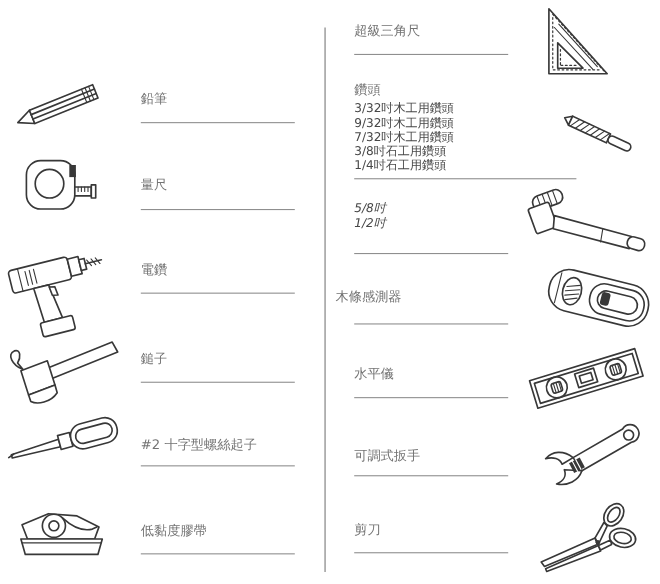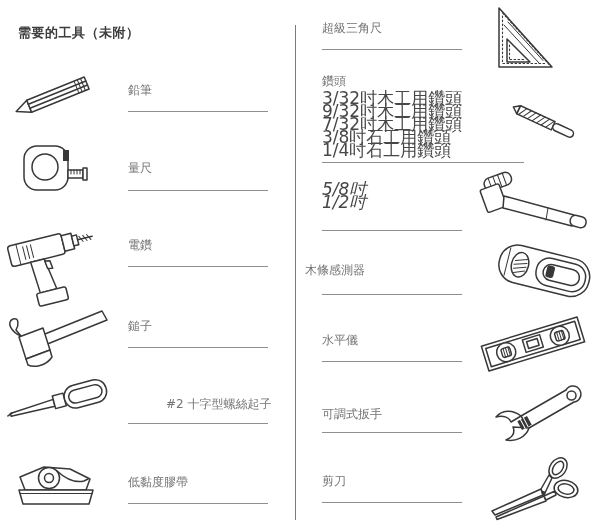--- a/index.html
+++ b/index.html
@@ -4,38 +4,37 @@
 <style>
   html,body { margin:0; padding:0; background:#ffffff; }
   .page {
     position:relative; width:600px; height:531px; background:#ffffff;
     font-family:"DejaVu Sans","Liberation Sans",sans-serif; overflow:hidden;
     color:#454545;
   }
   .title { position:absolute; left:18px; top:24px; font-size:13px; font-weight:bold; color:#3d3d3d; letter-spacing:.5px; white-space:nowrap; }
   .vdivider { position:absolute; left:295px; top:25px; width:1px; height:495px; background:#7a7a7a; }
   .label { position:absolute; font-size:12px; color:#737373; white-space:nowrap; }
-  .subwrap { position:absolute; font-size:17px; line-height:13px; color:#474747; white-space:nowrap; }
+  .subwrap { position:absolute; font-size:11px; line-height:13px; color:#474747; white-space:nowrap; }
   .rule { position:absolute; width:140px; height:1px; background:#8f8f8f; }
   .rule.long { width:202px; }
   .icon { position:absolute; }
   .icon svg { display:block; overflow:visible; }
   .icon svg * { stroke:#383838; stroke-width:1.5; fill:none; stroke-linecap:round; stroke-linejoin:round; }
   .icon svg .solid { fill:#383838; stroke:none; }
   .icon svg .paper { fill:#ffffff; }
   .icon svg .dash { stroke-dasharray:1.6 2.4; stroke-width:1.1; }
   .icon svg .thin { stroke-width:1; }
   .icon svg .whitehatch { stroke:#ffffff; stroke-width:1; }
 </style>
 </head>
 <body>
 
 <div class="page">
 
-  <div class="title">需要的工具（未附）</div>
   <div class="vdivider"></div>
 
   <div class="icon" style="left:10px; top:68px;">
     <svg width="94" height="54" viewBox="0 0 94 54">
       <g transform="rotate(-22 47 27)">
         <polygon class="paper" points="3,27 17,20.5 17,33.5"></polygon>
         <rect class="paper" x="17" y="20.5" width="62" height="13"></rect>
         <line x1="17" y1="24.8" x2="79" y2="24.8"></line>
         <line x1="17" y1="29.2" x2="79" y2="29.2"></line>
         <line class="thin" x1="68" y1="20.5" x2="68" y2="33.5"></line>
@@ -101,21 +100,21 @@
     <svg width="106" height="56" viewBox="0 0 106 56">
       <g transform="rotate(-15 53 28)">
         <polygon class="paper" points="5,27 50,24.5 50,31.5 5,30"></polygon>
         <line x1="2" y1="28.8" x2="7" y2="27"></line>
         <rect class="paper" x="50" y="21" width="11" height="13"></rect>
         <rect class="paper" x="61" y="16" width="43" height="23" rx="11"></rect>
         <rect class="paper" x="65.5" y="21" width="34" height="13" rx="6.5"></rect>
       </g>
     </svg>
   </div>
-  <div class="label" style="left:128px; top:396px;margin-left:38px;">#2 十字型螺絲起子</div>
+  <div class="label" style="left:128px; top:396px;">#2 十字型螺絲起子</div>
   <div class="rule" style="left:128px; top:423px;"></div>
 
   <div class="icon" style="left:14px; top:457px;">
     <svg width="84" height="50" viewBox="0 0 84 50">
       <path class="paper" d="M11,33 L6,20 L30,10 L56,12 L76,22 L72,33 Z"></path>
       <circle class="paper" cx="35" cy="21" r="10.5"></circle>
       <circle class="paper" cx="35" cy="21" r="4.5"></circle>
       <path d="M43,14 C54,24 62,26 70,24 L74,22"></path>
       <path class="paper" d="M5,33 L79,33 L75,47 L9,47 Z"></path>
       <line class="thin" x1="6" y1="36.5" x2="78" y2="36.5"></line>

